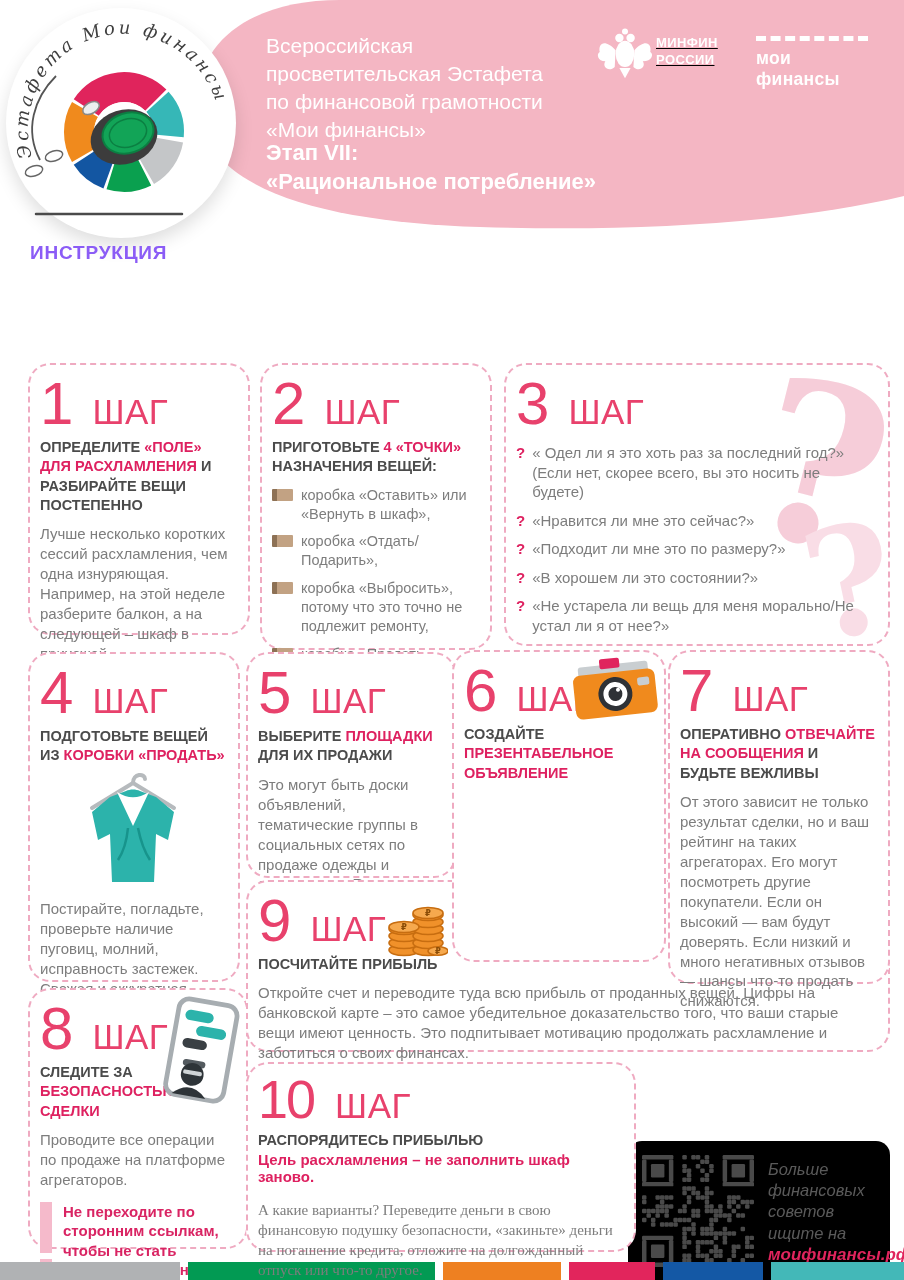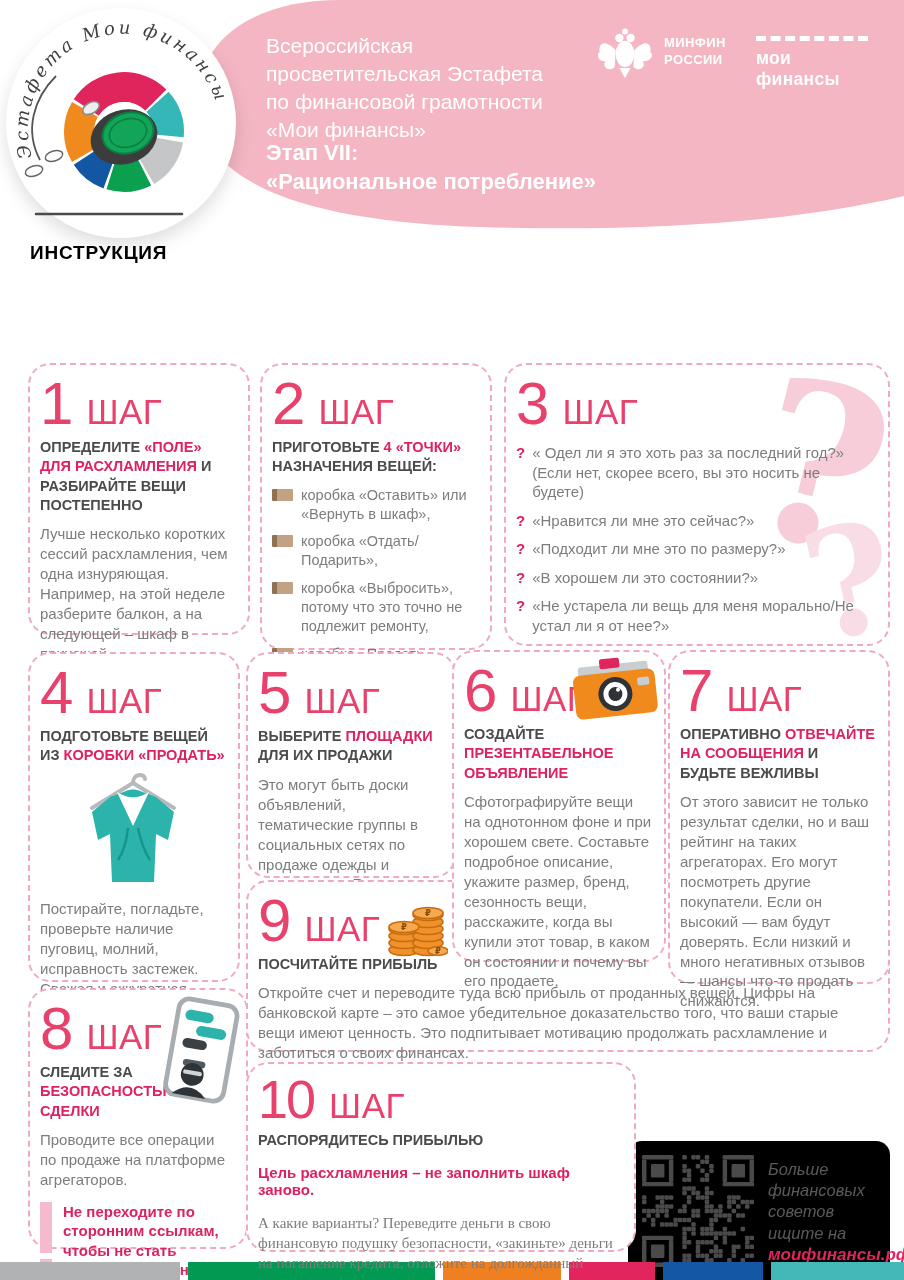--- a/index.html
+++ b/index.html
@@ -6,37 +6,37 @@
   #page{position:relative;width:904px;height:1280px;background:#fff;overflow:hidden;
         font-family:"Liberation Sans","DejaVu Sans",sans-serif;-webkit-font-smoothing:antialiased;}
   .pre{white-space:pre-line;}
 
   
   #blob-svg{position:absolute;left:0;top:0;}
   #logo-circle{position:absolute;left:6px;top:8px;width:230px;height:230px;border-radius:50%;
                background:#fff;box-shadow:0 8px 18px rgba(0,0,0,.13);}
   #program{position:absolute;left:266px;top:32px;color:#fff;font-size:21px;line-height:1.34;font-weight:500;}
   #stage{position:absolute;left:266px;top:138px;color:#fff;font-size:22px;line-height:1.32;font-weight:700;}
-  #minfin{position:absolute;left:596px;top:24px;display:flex;align-items:center;gap:10px;}
+  #minfin{position:absolute;left:596px;top:24px;display:flex;align-items:center;gap:2px;text-decoration:underline;}
   #minfin-label{color:#fff;font-size:13px;font-weight:700;line-height:1.3;white-space:pre-line;letter-spacing:.4px;}
   #mf-logo{position:absolute;left:756px;top:36px;width:120px;}
   #mf-dash{border-top:5px dashed #fff;width:112px;margin-bottom:7px;}
   #mf-text{color:#fff;font-weight:700;font-size:17.5px;letter-spacing:.3px;}
 
   
-  #kicker{position:absolute;left:30px;top:242px;color:#000000;font-size:19px;font-weight:700;letter-spacing:.8px;}
+  #kicker{position:absolute;left:30px;top:242px;color:#8b5cf6;font-size:19px;font-weight:700;letter-spacing:.8px;}
   #main-title{position:absolute;left:28px;top:267px;width:866px;color:#3d3d3d;
               font-size:30px;font-weight:800;line-height:1.27;letter-spacing:-.2px;}
 
   
   .card{position:absolute;border:2px dashed #efaac1;border-radius:22px;background:#fff;
         padding:8px 12px 12px 10px;box-sizing:border-box;}
   .step-head{display:flex;align-items:baseline;color:#e8416c;}
   .num{font-size:60px;line-height:1.02;letter-spacing:-2px;}
-  .sw{font-size:35px;margin-left:15px;letter-spacing:.5px;}
+  .sw{font-size:35px;margin-left:21px;letter-spacing:.5px;}
   .hd{font-weight:700;color:#4b4b4b;font-size:14.5px;line-height:1.33;margin:4px 0 0 0;}
   .pk{color:#de2160;}
   .bd{color:#7d7d7d;font-size:15px;line-height:1.33;margin:9px 0 0 0;}
   .bl{display:flex;margin-top:9px;color:#7d7d7d;font-size:14.5px;line-height:1.3;}
   .bl .mk{color:#de2160;font-weight:700;margin-right:7px;flex:none;}
   .box-icon{width:16px;height:12px;background:#c2a283;border-left:5px solid #8d7155;
             border-radius:1px;margin:3px 8px 0 0;flex:none;}
   #c1{left:28px;top:363px;width:222px;height:272px;}
   #c2{left:260px;top:363px;width:232px;height:287px;}
   #c3{left:504px;top:363px;width:386px;height:283px;overflow:hidden;}
@@ -56,21 +56,21 @@
   #c10 .num{font-size:54px;}
   .icon-abs{position:absolute;}
   #blouse-wrap{width:132px;margin:2px auto 0 auto;}
   #camera-wrap{right:6px;top:4px;transform:rotate(-6deg);}
   #phone-wrap{right:8px;top:8px;transform:rotate(10deg);}
   #coins-wrap{left:138px;top:2px;}
   .warn{display:flex;margin-top:12px;}
   .warn-bar{width:12px;flex:none;margin-right:11px;
             background:linear-gradient(#f5bacb 0 66%,#fff 66% 73%,#f5bacb 73% 100%);}
   .warn-text{font-weight:700;color:#d92463;font-size:15px;line-height:1.3;}
-  #s10-lead{font-weight:700;color:#de2160;font-size:15px;margin-top:14px;}
+  #s10-lead{font-weight:700;color:#de2160;font-size:15px;margin-top:1px;}
   #c10 .bd{margin-top:16px;font-family:Liberation Serif, serif;}
 
   
   #qr-card{position:absolute;left:628px;top:1141px;width:262px;height:143px;background:#000000;
            border-radius:14px;display:flex;align-items:center;padding:0 0 0 14px;box-sizing:border-box;}
   #qr-text{font-style:italic;color:#5a5a5a;font-size:16.5px;line-height:1.3;margin-left:14px;}
   #qr-link{font-style:italic;font-weight:700;color:#e0245d;font-size:17px;}
 
   
   .seg{position:absolute;top:1262px;height:18px;}
@@ -284,21 +284,20 @@
         <rect x="30" y="2" width="20" height="10" rx="2" fill="#e0245d"></rect>
         <rect x="2" y="16" width="82" height="44" rx="7" fill="#f08a1d"></rect>
         <circle cx="43" cy="38" r="17" fill="#2f3236"></circle>
           <circle cx="43" cy="38" r="12" fill="#fff"></circle>
         <circle cx="43" cy="38" r="7" fill="#2f3236"></circle>
           <circle cx="46" cy="34" r="2" fill="#fff"></circle>
         <rect x="66" y="24" width="12" height="8" rx="2" fill="#c9ced1"></rect>
       </svg>
     </div>
     <h3 class="hd"><span>СОЗДАЙТЕ </span><span class="pk">ПРЕЗЕНТАБЕЛЬНОЕ ОБЪЯВЛЕНИЕ</span></h3>
-    <p class="bd">Сфотографируйте вещи на однотонном фоне и при хорошем свете. Составьте подробное описание, укажите размер, бренд, сезонность вещи, расскажите, когда вы купили этот товар, в каком он состоянии и почему вы его продаете.</p>
   </section>
 
   <section class="card" id="c7">
     <div class="step-head">
       <span class="num">7</span>
         <span class="sw">ШАГ</span>
     </div>
     <h3 class="hd"><span>ОПЕРАТИВНО </span><span class="pk">ОТВЕЧАЙТЕ НА СООБЩЕНИЯ</span><span> И БУДЬТЕ ВЕЖЛИВЫ</span></h3>
     <p class="bd">От этого зависит не только результат сделки, но и ваш рейтинг на таких агрегаторах. Его могут посмотреть другие покупатели. Если он высокий — вам будут доверять. Если низкий и много негативных отзывов — шансы что-то продать снижаются.</p>
   </section>

